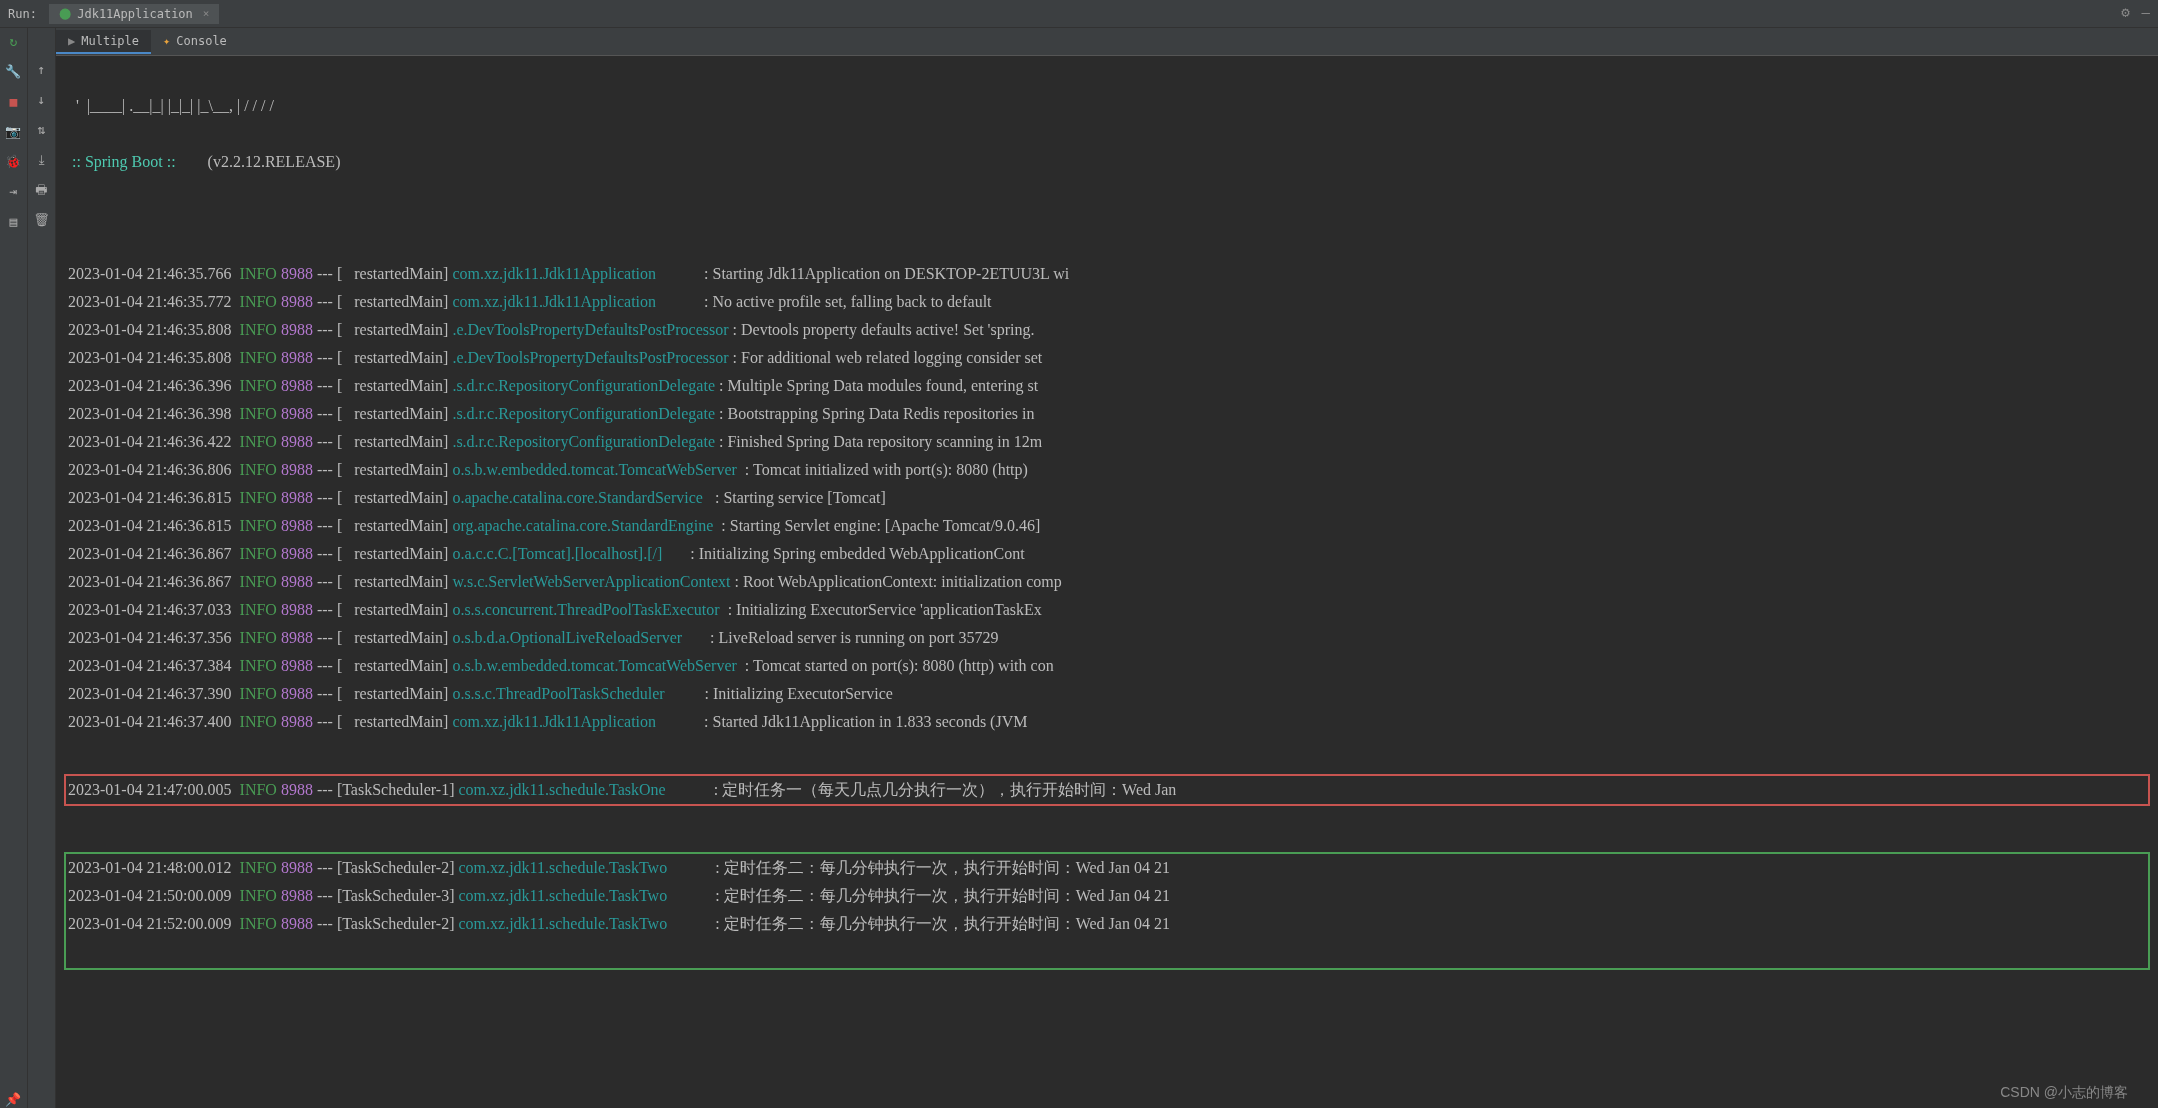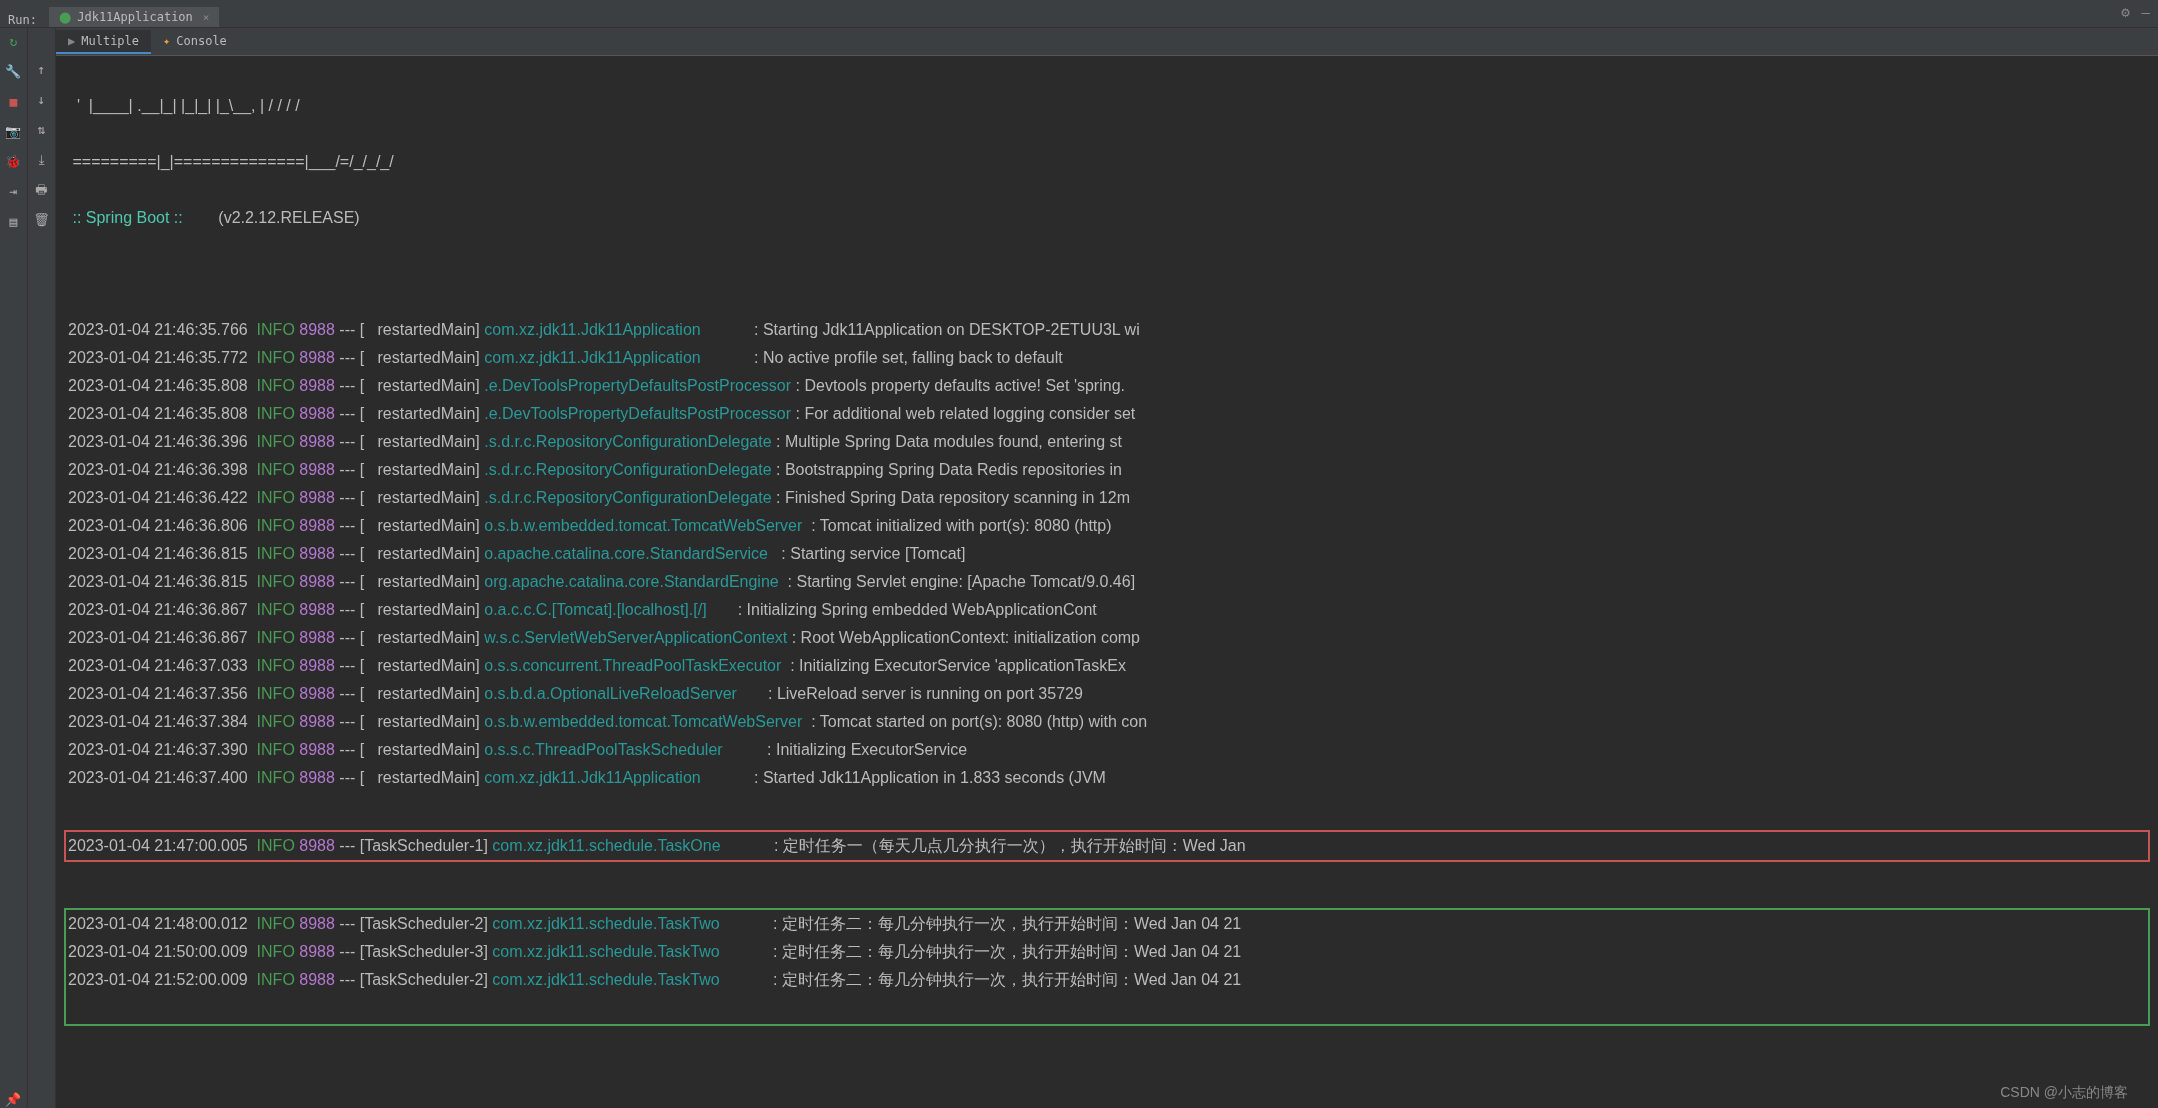--- a/index.html
+++ b/index.html
@@ -1,17 +1,17 @@
 <!DOCTYPE html>
 <html><head>
 <meta charset="utf-8">
 <style>
 * { margin:0; padding:0; box-sizing:border-box; }
 body { background:#2b2b2b; font-family:Consolas,monospace; font-size:13px; color:#bbbbbb; overflow:hidden; width:2158px; height:1108px; }
-.top-tabs { height:28px; background:#3c3f41; border-bottom:1px solid #323232; display:flex; align-items:flex-end; padding-left:8px; }
+.top-tabs { height:28px; background:#3c3f41; border-bottom:1px solid #323232; display:flex; align-items:center; padding-left:8px; }
 .run-label { color:#bbb; font-size:12px; margin-right:12px; }
 .run-tab { display:flex; align-items:center; background:#4e5254; padding:3px 10px; border-radius:0; }
 .run-tab .icon { color:#499c54; margin-right:6px; font-size:11px; }
 .run-tab .text { color:#bbb; font-size:12px; }
 .run-tab .close { color:#888; margin-left:10px; font-size:11px; }
 .top-right { position:absolute; right:8px; top:4px; display:flex; gap:12px; }
 .gear-icon, .min-icon { color:#888; cursor:pointer; font-size:14px; }
 
 .left-gutter { position:absolute; left:0; top:28px; width:28px; bottom:0; background:#3c3f41; border-right:1px solid #323232; display:flex; flex-direction:column; align-items:center; padding-top:6px; gap:14px; }
 .left-gutter .ic { width:16px; height:16px; color:#aaa; font-size:13px; text-align:center; line-height:16px; cursor:pointer; }
@@ -23,21 +23,21 @@
 
 .second-col { position:absolute; left:28px; top:28px; width:28px; bottom:0; background:#3c3f41; border-right:1px solid #323232; display:flex; flex-direction:column; align-items:center; padding-top:34px; gap:14px; }
 .second-col .ic { width:16px; height:16px; color:#aaa; font-size:13px; text-align:center; line-height:16px; cursor:pointer; }
 
 .sub-tabs { position:absolute; left:56px; top:28px; right:0; height:28px; background:#3c3f41; border-bottom:1px solid #555; display:flex; align-items:center; }
 .sub-tab { display:flex; align-items:center; padding:4px 12px; color:#bbb; font-size:12px; cursor:pointer; border-bottom:2px solid transparent; }
 .sub-tab.active { border-bottom-color:#4a88c7; background:#313335; }
 .sub-tab .ti { margin-right:6px; color:#888; font-size:12px; }
 .sub-tab.actuator .ti { color:#e8a33d; }
 
-.console { position:absolute; left:56px; top:56px; right:0; bottom:0; background:#2b2b2b; padding:8px 12px; overflow:hidden; white-space:pre; font-family:Liberation Sans, sans-serif; font-size:16px; line-height:28px; }
+.console { position:absolute; left:56px; top:56px; right:0; bottom:0; background:#2b2b2b; padding:8px 12px; overflow:hidden; white-space:pre; font-family:Liberation Serif, serif; font-size:16px; line-height:28px; }
 .ascii { color:#bbbbbb; }
 .boot { color:#4ec9b0; }
 .ver { color:#bbbbbb; }
 .ts { color:#bbbbbb; }
 .lvl { color:#499c54; }
 .pid { color:#b478cf;text-align:center; }
 .dash { color:#bbb; }
 .thread { color:#bbbbbb; }
 .klass { color:#299999; }
 .colon { color:#bbb; }
@@ -90,21 +90,20 @@
     <span>Multiple</span>
   </div>
   <div class="sub-tab actuator">
     <span class="ti">✦</span>
     <span>Console</span>
   </div>
 </div>
 
 <div class="console">
 <span class="line ascii">  '  |____| .__|_| |_|_| |_\__, | / / / /</span>
-<span class="line ascii"> =========|_|==============|___/=/_/_/_/</span>
 <span class="line"> <span class="boot">:: Spring Boot ::</span>        <span class="ver">(v2.2.12.RELEASE)</span></span>
 <span class="line"> </span>
 <div id="log-normal"><span class="line"><span class="ts">2023-01-04 21:46:35.766</span>  <span class="lvl">INFO</span> <span class="pid">8988</span> <span class="dash">--- [</span><span class="thread">   restartedMain</span><span class="dash">]</span> <span class="klass">com.xz.jdk11.Jdk11Application           </span> <span class="colon">:</span> <span class="msg">Starting Jdk11Application on DESKTOP-2ETUU3L wi</span></span><span class="line"><span class="ts">2023-01-04 21:46:35.772</span>  <span class="lvl">INFO</span> <span class="pid">8988</span> <span class="dash">--- [</span><span class="thread">   restartedMain</span><span class="dash">]</span> <span class="klass">com.xz.jdk11.Jdk11Application           </span> <span class="colon">:</span> <span class="msg">No active profile set, falling back to default </span></span><span class="line"><span class="ts">2023-01-04 21:46:35.808</span>  <span class="lvl">INFO</span> <span class="pid">8988</span> <span class="dash">--- [</span><span class="thread">   restartedMain</span><span class="dash">]</span> <span class="klass">.e.DevToolsPropertyDefaultsPostProcessor</span> <span class="colon">:</span> <span class="msg">Devtools property defaults active! Set 'spring.</span></span><span class="line"><span class="ts">2023-01-04 21:46:35.808</span>  <span class="lvl">INFO</span> <span class="pid">8988</span> <span class="dash">--- [</span><span class="thread">   restartedMain</span><span class="dash">]</span> <span class="klass">.e.DevToolsPropertyDefaultsPostProcessor</span> <span class="colon">:</span> <span class="msg">For additional web related logging consider set</span></span><span class="line"><span class="ts">2023-01-04 21:46:36.396</span>  <span class="lvl">INFO</span> <span class="pid">8988</span> <span class="dash">--- [</span><span class="thread">   restartedMain</span><span class="dash">]</span> <span class="klass">.s.d.r.c.RepositoryConfigurationDelegate</span> <span class="colon">:</span> <span class="msg">Multiple Spring Data modules found, entering st</span></span><span class="line"><span class="ts">2023-01-04 21:46:36.398</span>  <span class="lvl">INFO</span> <span class="pid">8988</span> <span class="dash">--- [</span><span class="thread">   restartedMain</span><span class="dash">]</span> <span class="klass">.s.d.r.c.RepositoryConfigurationDelegate</span> <span class="colon">:</span> <span class="msg">Bootstrapping Spring Data Redis repositories in</span></span><span class="line"><span class="ts">2023-01-04 21:46:36.422</span>  <span class="lvl">INFO</span> <span class="pid">8988</span> <span class="dash">--- [</span><span class="thread">   restartedMain</span><span class="dash">]</span> <span class="klass">.s.d.r.c.RepositoryConfigurationDelegate</span> <span class="colon">:</span> <span class="msg">Finished Spring Data repository scanning in 12m</span></span><span class="line"><span class="ts">2023-01-04 21:46:36.806</span>  <span class="lvl">INFO</span> <span class="pid">8988</span> <span class="dash">--- [</span><span class="thread">   restartedMain</span><span class="dash">]</span> <span class="klass">o.s.b.w.embedded.tomcat.TomcatWebServer </span> <span class="colon">:</span> <span class="msg">Tomcat initialized with port(s): 8080 (http)</span></span><span class="line"><span class="ts">2023-01-04 21:46:36.815</span>  <span class="lvl">INFO</span> <span class="pid">8988</span> <span class="dash">--- [</span><span class="thread">   restartedMain</span><span class="dash">]</span> <span class="klass">o.apache.catalina.core.StandardService  </span> <span class="colon">:</span> <span class="msg">Starting service [Tomcat]</span></span><span class="line"><span class="ts">2023-01-04 21:46:36.815</span>  <span class="lvl">INFO</span> <span class="pid">8988</span> <span class="dash">--- [</span><span class="thread">   restartedMain</span><span class="dash">]</span> <span class="klass">org.apache.catalina.core.StandardEngine </span> <span class="colon">:</span> <span class="msg">Starting Servlet engine: [Apache Tomcat/9.0.46]</span></span><span class="line"><span class="ts">2023-01-04 21:46:36.867</span>  <span class="lvl">INFO</span> <span class="pid">8988</span> <span class="dash">--- [</span><span class="thread">   restartedMain</span><span class="dash">]</span> <span class="klass">o.a.c.c.C.[Tomcat].[localhost].[/]      </span> <span class="colon">:</span> <span class="msg">Initializing Spring embedded WebApplicationCont</span></span><span class="line"><span class="ts">2023-01-04 21:46:36.867</span>  <span class="lvl">INFO</span> <span class="pid">8988</span> <span class="dash">--- [</span><span class="thread">   restartedMain</span><span class="dash">]</span> <span class="klass">w.s.c.ServletWebServerApplicationContext</span> <span class="colon">:</span> <span class="msg">Root WebApplicationContext: initialization comp</span></span><span class="line"><span class="ts">2023-01-04 21:46:37.033</span>  <span class="lvl">INFO</span> <span class="pid">8988</span> <span class="dash">--- [</span><span class="thread">   restartedMain</span><span class="dash">]</span> <span class="klass">o.s.s.concurrent.ThreadPoolTaskExecutor </span> <span class="colon">:</span> <span class="msg">Initializing ExecutorService 'applicationTaskEx</span></span><span class="line"><span class="ts">2023-01-04 21:46:37.356</span>  <span class="lvl">INFO</span> <span class="pid">8988</span> <span class="dash">--- [</span><span class="thread">   restartedMain</span><span class="dash">]</span> <span class="klass">o.s.b.d.a.OptionalLiveReloadServer      </span> <span class="colon">:</span> <span class="msg">LiveReload server is running on port 35729</span></span><span class="line"><span class="ts">2023-01-04 21:46:37.384</span>  <span class="lvl">INFO</span> <span class="pid">8988</span> <span class="dash">--- [</span><span class="thread">   restartedMain</span><span class="dash">]</span> <span class="klass">o.s.b.w.embedded.tomcat.TomcatWebServer </span> <span class="colon">:</span> <span class="msg">Tomcat started on port(s): 8080 (http) with con</span></span><span class="line"><span class="ts">2023-01-04 21:46:37.390</span>  <span class="lvl">INFO</span> <span class="pid">8988</span> <span class="dash">--- [</span><span class="thread">   restartedMain</span><span class="dash">]</span> <span class="klass">o.s.s.c.ThreadPoolTaskScheduler         </span> <span class="colon">:</span> <span class="msg">Initializing ExecutorService</span></span><span class="line"><span class="ts">2023-01-04 21:46:37.400</span>  <span class="lvl">INFO</span> <span class="pid">8988</span> <span class="dash">--- [</span><span class="thread">   restartedMain</span><span class="dash">]</span> <span class="klass">com.xz.jdk11.Jdk11Application           </span> <span class="colon">:</span> <span class="msg">Started Jdk11Application in 1.833 seconds (JVM </span></span></div>
 <span class="red-box"><span class="line" id="red-line"><span class="ts">2023-01-04 21:47:00.005</span>  <span class="lvl">INFO</span> <span class="pid">8988</span> <span class="dash">--- [</span><span class="thread">TaskScheduler-1</span><span class="dash">]</span> <span class="klass">com.xz.jdk11.schedule.TaskOne           </span> <span class="colon">:</span> <span class="msg">定时任务一（每天几点几分执行一次），执行开始时间：Wed Jan </span></span></span>
 <span class="green-box"><div id="log-green"><span class="line"><span class="ts">2023-01-04 21:48:00.012</span>  <span class="lvl">INFO</span> <span class="pid">8988</span> <span class="dash">--- [</span><span class="thread">TaskScheduler-2</span><span class="dash">]</span> <span class="klass">com.xz.jdk11.schedule.TaskTwo           </span> <span class="colon">:</span> <span class="msg">定时任务二：每几分钟执行一次，执行开始时间：Wed Jan 04 21</span></span><span class="line"><span class="ts">2023-01-04 21:50:00.009</span>  <span class="lvl">INFO</span> <span class="pid">8988</span> <span class="dash">--- [</span><span class="thread">TaskScheduler-3</span><span class="dash">]</span> <span class="klass">com.xz.jdk11.schedule.TaskTwo           </span> <span class="colon">:</span> <span class="msg">定时任务二：每几分钟执行一次，执行开始时间：Wed Jan 04 21</span></span><span class="line"><span class="ts">2023-01-04 21:52:00.009</span>  <span class="lvl">INFO</span> <span class="pid">8988</span> <span class="dash">--- [</span><span class="thread">TaskScheduler-2</span><span class="dash">]</span> <span class="klass">com.xz.jdk11.schedule.TaskTwo           </span> <span class="colon">:</span> <span class="msg">定时任务二：每几分钟执行一次，执行开始时间：Wed Jan 04 21</span></span></div></span>
 </div>
 
 <div class="watermark">CSDN @小志的博客</div>
 
 </body></html>

